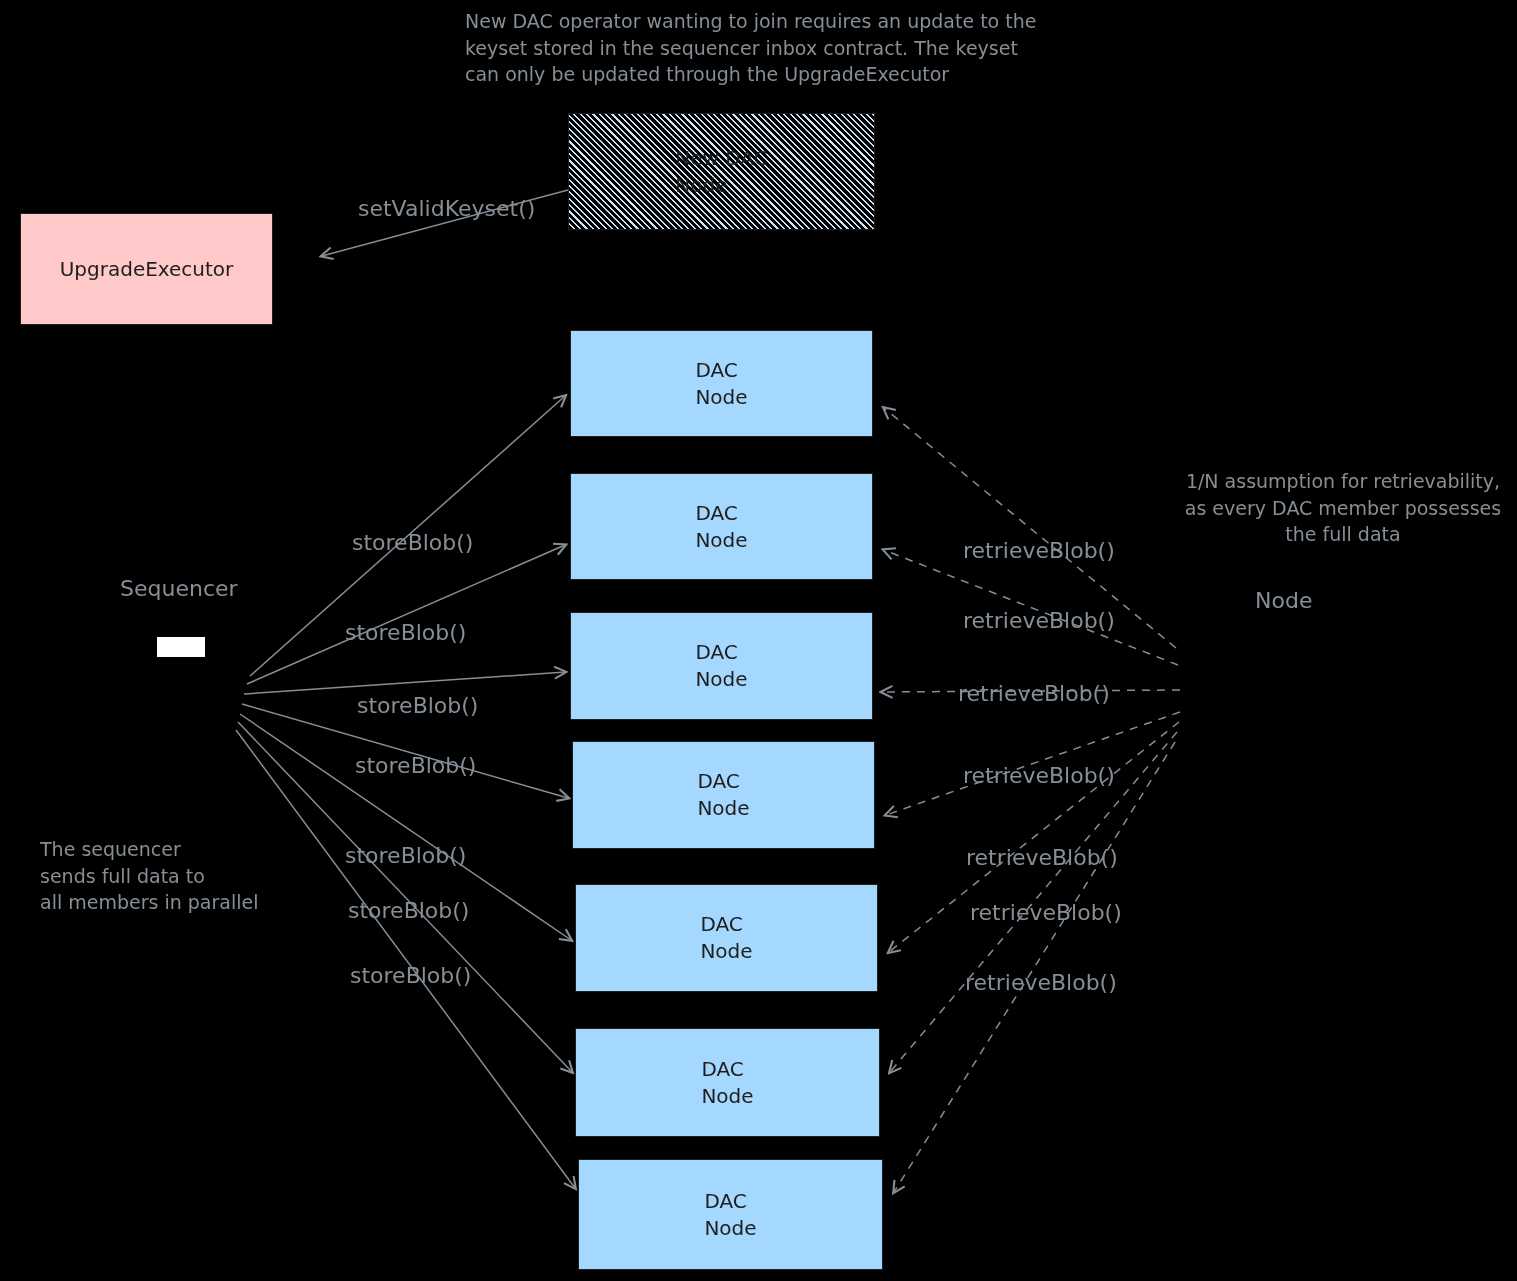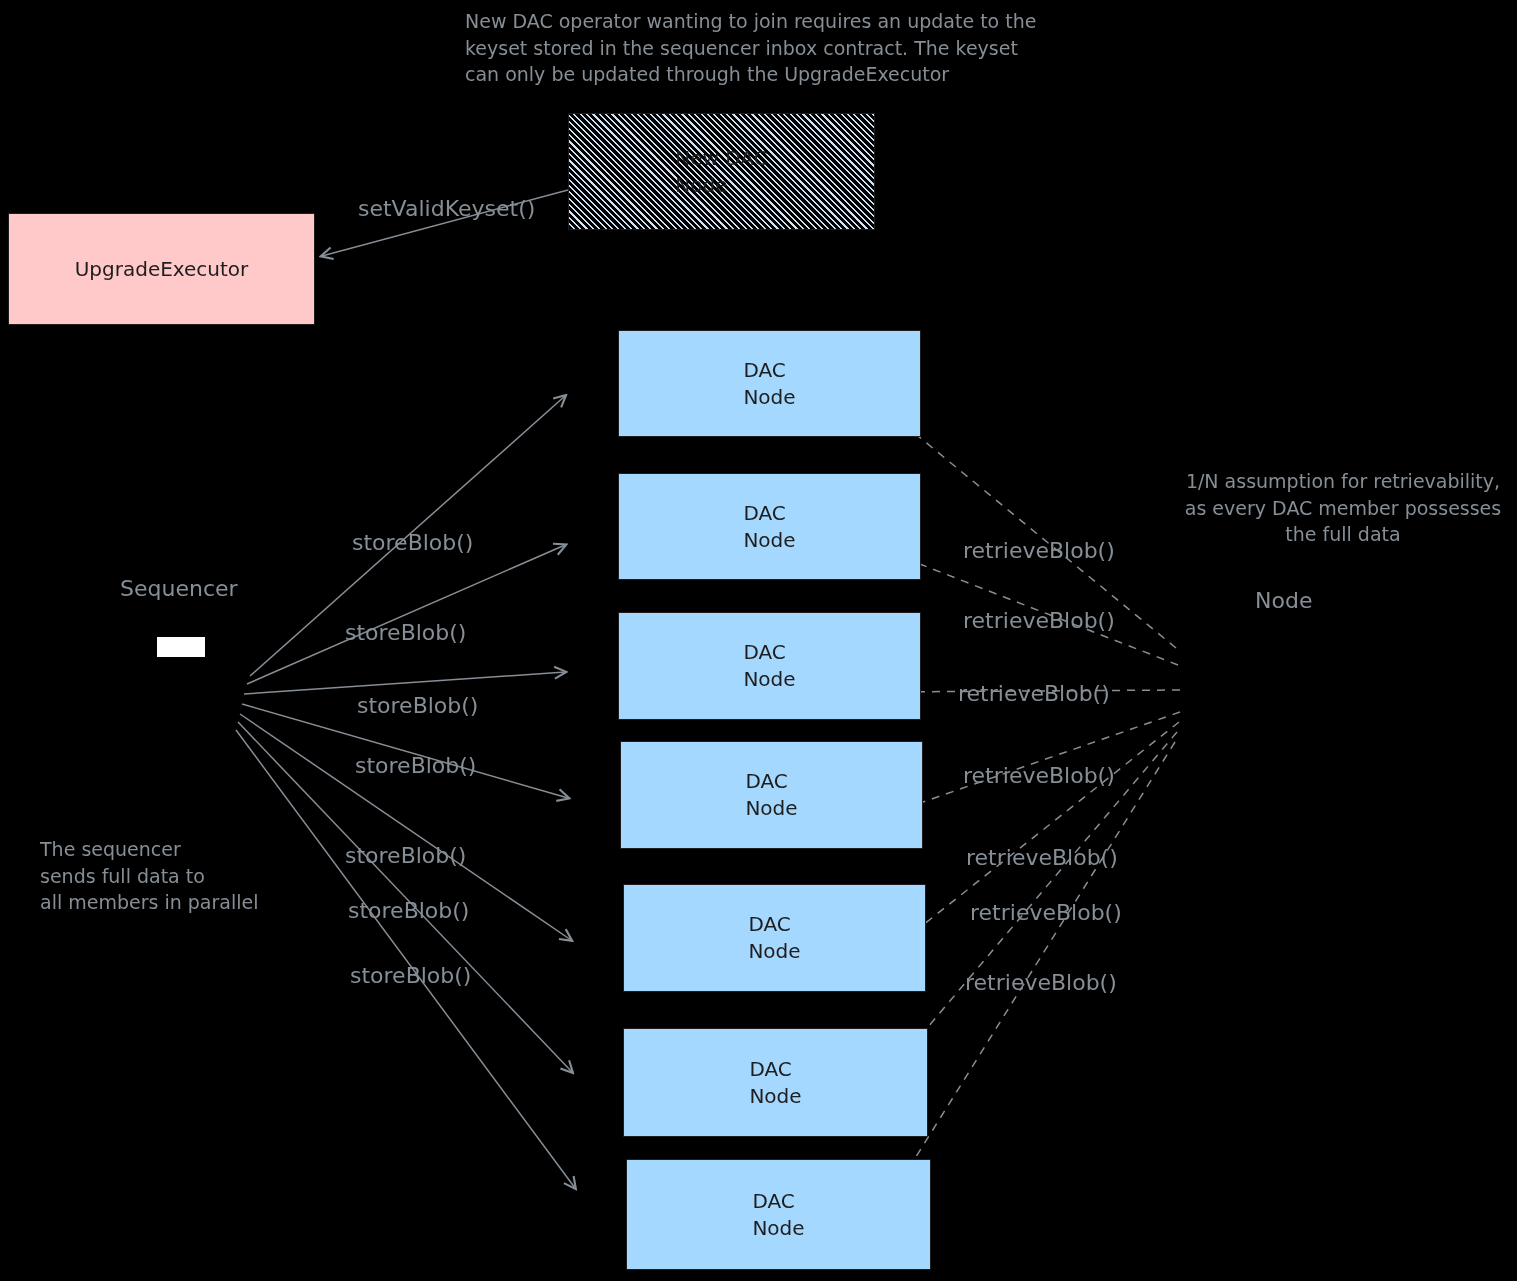--- a/index.html
+++ b/index.html
@@ -37,21 +37,21 @@
     display: flex; align-items: center; justify-content: center;
     text-align: left;
     white-space: pre-line;
     color: var(--box-text, #1e1e1e);
     font-size: 20px;
     line-height: 1.35;
     border: 1.5px solid #1e1e1e;
     box-sizing: border-box;
   }
   .box.pink { background: var(--upgrade-executor-fill, #ffc9c9); }
-  .box.blue { background: var(--dac-node-fill, #a5d8ff); margin-left: 48px; }
+  .box.blue { background: var(--dac-node-fill, #a5d8ff); }
   .box.hatched {
     background: repeating-linear-gradient(
       45deg,
       #000 0px, #000 3px,
       var(--hatch-line, #cfe3f5) 3px, var(--hatch-line, #cfe3f5) 4.5px
     );
     color: #1e1e1e;
   }
   .seq-icon {
     position: absolute;
@@ -97,21 +97,21 @@
 sends full data to
 all members in parallel</div>
 
   <div class="note" style="left:1178px; top:468px; width:330px;text-align:center;">1/N assumption for retrievability,
 as every DAC member possesses
 the full data</div>
 
   <div class="box hatched" style="left:568px; top:113px; width:307px; height:117px;">New DAC
 Node</div>
 
-  <div class="box pink" style="left:8px; top:213px; width:307px; height:112px;">UpgradeExecutor</div>
+  <div class="box pink" style="left:20px; top:213px; width:253px; height:112px;">UpgradeExecutor</div>
 
   <div class="box blue" style="left:570px; top:330px; width:303px; height:107px;">DAC
 Node</div>
   <div class="box blue" style="left:570px; top:473px; width:303px; height:107px;">DAC
 Node</div>
   <div class="box blue" style="left:570px; top:612px; width:303px; height:108px;">DAC
 Node</div>
   <div class="box blue" style="left:572px; top:741px; width:303px; height:108px;">DAC
 Node</div>
   <div class="box blue" style="left:575px; top:884px; width:303px; height:108px;">DAC

